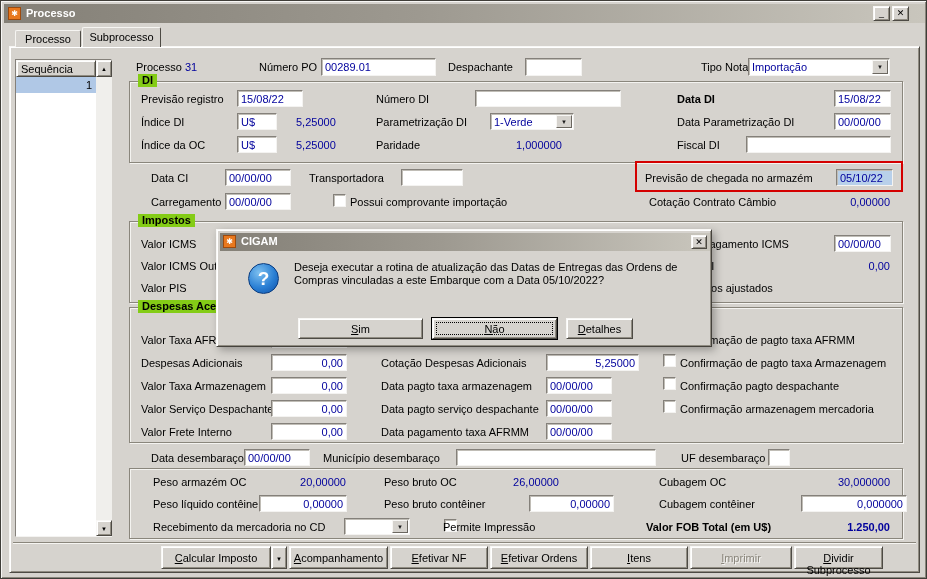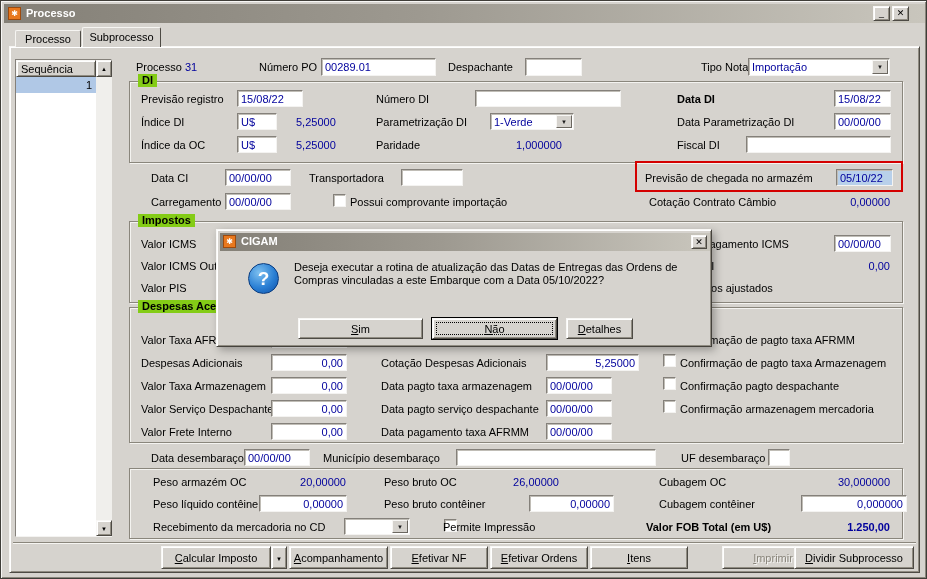--- a/index.html
+++ b/index.html
@@ -226,22 +226,22 @@
   <span class="lbl b" style="left:645px;top:520px;">Valor FOB Total (em U$)</span>
   <span class="val right b" style="left:791px;top:520px;width:98px;">1.250,00</span>
 
   <div class="hsep" style="left:12px;top:541px;width:903px;"></div>
   <div class="btn raised" style="left:160px;top:545px;width:110px;"><u>C</u>alcular Imposto</div>
   <div class="btn raised" style="left:270px;top:545px;width:16px;font-size:6px;padding-top:9px;">▼</div>
   <div class="btn raised" style="left:288px;top:545px;width:99px;"><u>A</u>companhamento</div>
   <div class="btn raised" style="left:389px;top:545px;width:98px;"><u>E</u>fetivar NF</div>
   <div class="btn raised" style="left:489px;top:545px;width:98px;"><u>E</u>fetivar Ordens</div>
   <div class="btn raised" style="left:589px;top:545px;width:98px;"><u>I</u>tens</div>
-  <div class="btn raised dim" style="left:689px;top:545px;width:102px;margin-left:32px;"><u>I</u>mprimir</div>
-  <div class="btn raised" style="left:793px;top:545px;width:120px;"><u>D</u>ividir Subprocesso</div>
+  <div class="btn raised dim" style="left:689px;top:545px;width:102px;"><u>I</u>mprimir</div>
+  <div class="btn raised" style="left:793px;top:545px;width:89px;"><u>D</u>ividir Subprocesso</div>
 
   <div id="dialog">
     <div id="dialog-title">
       <span class="appicon" style="left:3px;top:2px;">✱</span>
       <span class="abs" style="left:21px;top:2px;color:#fff;font-weight:bold;">CIGAM</span>
       <span class="winbtn raised" style="left:471px;top:2px;width:16px;height:14px;">✕</span>
     </div>
     <div class="qicon" style="left:31px;top:33px;">?</div>
     <span class="lbl" style="left:77px;top:31px;">Deseja executar a rotina de atualização das Datas de Entregas das Ordens de</span>
     <span class="lbl" style="left:77px;top:44px;">Compras vinculadas a este Embarque com a Data 05/10/2022?</span>

